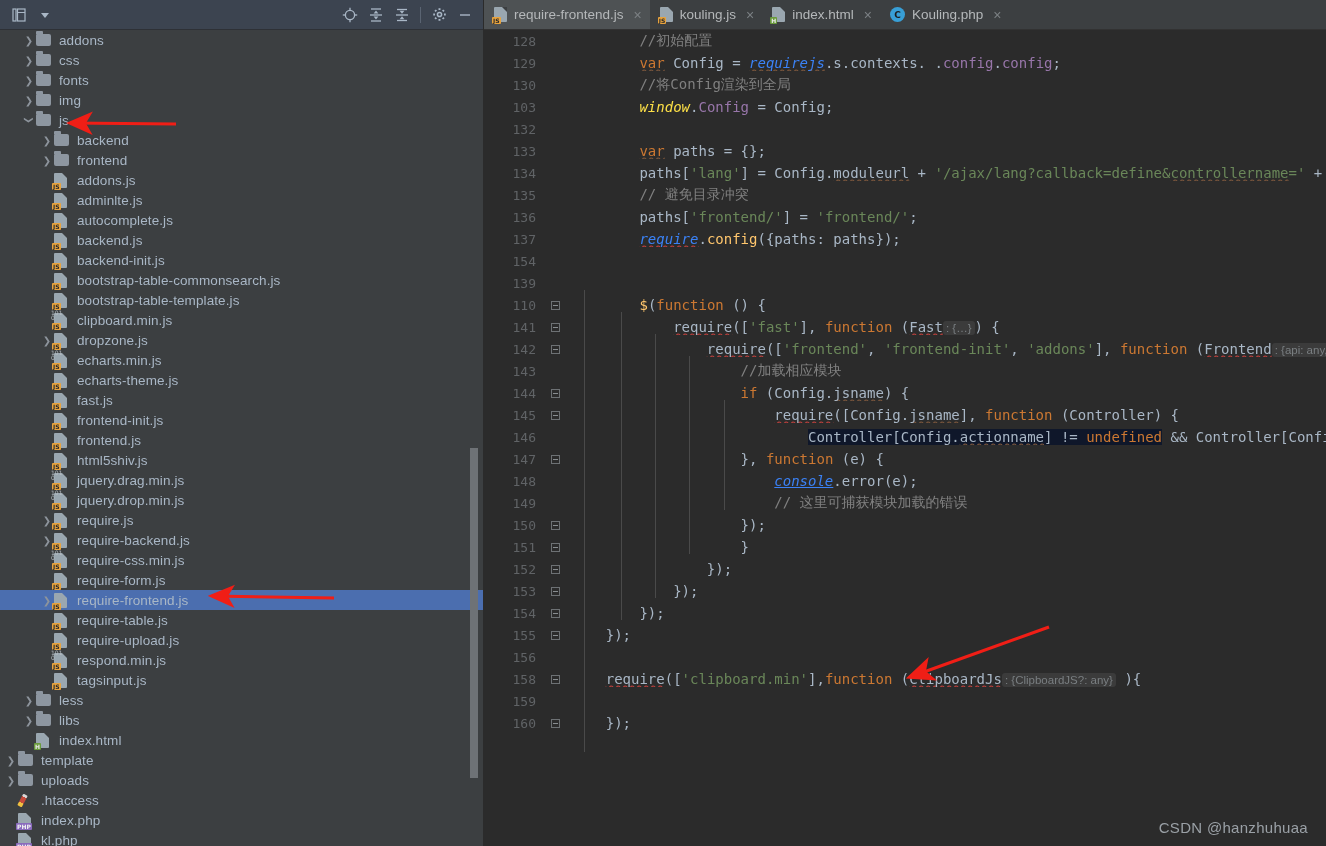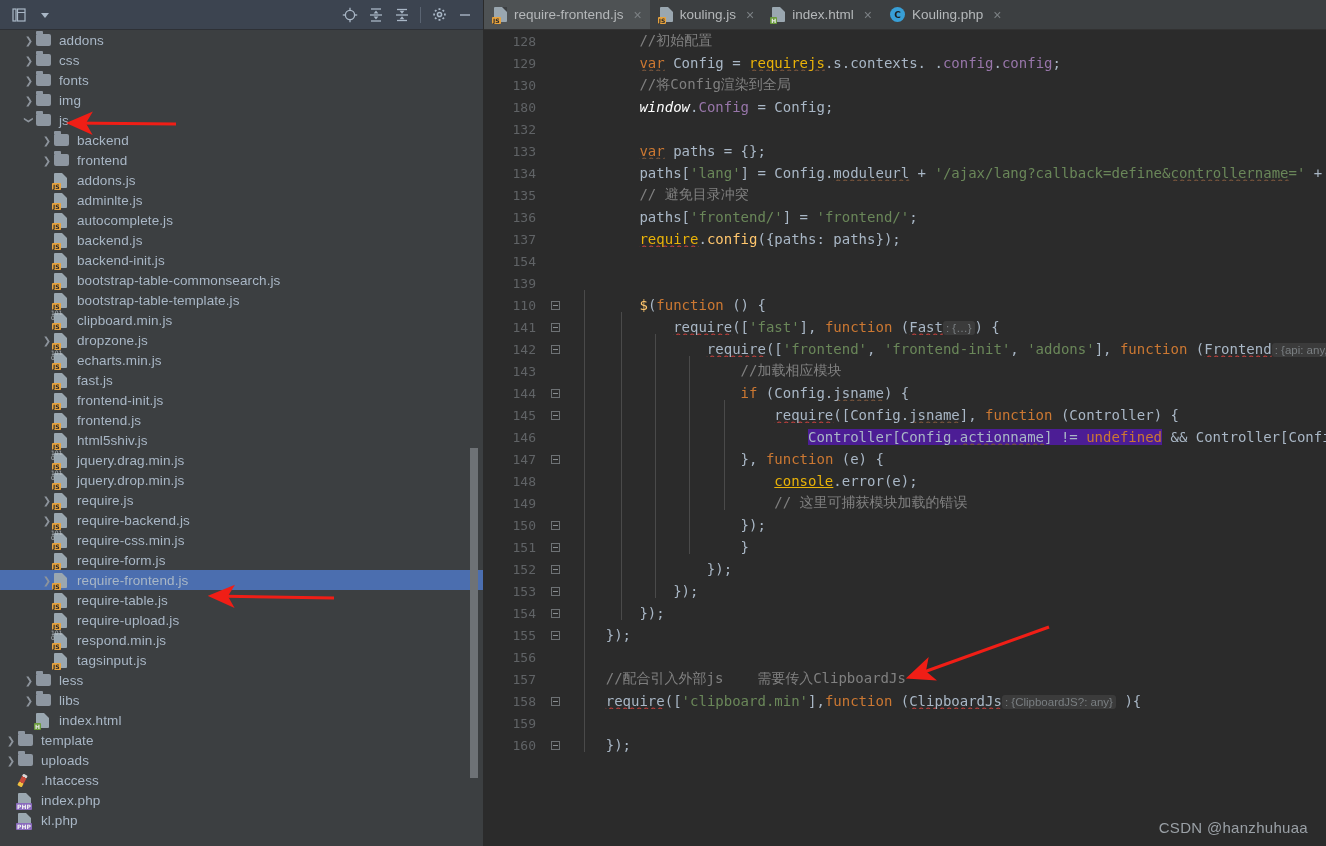--- a/index.html
+++ b/index.html
@@ -256,35 +256,35 @@
   .iguide {
     position: absolute;
     top: 0; bottom: 0;
     width: 1px;
     background: #4a4a4a;
   }
 
   
   .kw   { color: #cc7832; }
   .kwi  { color: #cc7832; font-style: italic; }
-  .glob { color: #eab308; }
+  .glob { color: #3b82f6; font-style: italic; }
   .fld  { color: #9876aa; }
   .str  { color: #6a8759; }
   .cmt  { color: #808080; }
   .plain{ color: #a9b7c6; }
   .fn   { color: #ffc66d; }
   .inlay{
     color: #7a7f82;
     background: #3b3b3b;
     font-size: 11.5px;
     border-radius: 3px;
     padding: 1px 3px;
     font-family: "Liberation Sans", sans-serif;
   }
-  .sel-hl { background: #4c1d95; }
+  .sel-hl { background: #0f172a; }
   .wavy {
     text-decoration: underline wavy #7a553b;
     text-decoration-skip-ink: none;
   }
   .wavy-red {
     text-decoration: underline wavy #bc3f3c;
     text-decoration-skip-ink: none;
   }
 
   
@@ -536,20 +536,30 @@
           <span class="label">echarts.min.js</span>
         </div>
         <div class="row">
           <span style="display:inline-block;width:40px;min-width:40px;"></span>
           <span class="arrow empty">❯</span>
           <span class="ficon">
             <span class="page">
               <span class="badge js">JS</span>
             </span>
           </span>
+          <span class="label">echarts-theme.js</span>
+        </div>
+        <div class="row">
+          <span style="display:inline-block;width:40px;min-width:40px;"></span>
+          <span class="arrow empty">❯</span>
+          <span class="ficon">
+            <span class="page">
+              <span class="badge js">JS</span>
+            </span>
+          </span>
           <span class="label">fast.js</span>
         </div>
         <div class="row">
           <span style="display:inline-block;width:40px;min-width:40px;"></span>
           <span class="arrow empty">❯</span>
           <span class="ficon">
             <span class="page">
               <span class="badge js">JS</span>
             </span>
           </span>
@@ -809,21 +819,21 @@
       <div class="iguide" style="left:137px;top:282px;height:308px;"></div>
       <div class="iguide" style="left:171px;top:304px;height:264px;"></div>
       <div class="iguide" style="left:205px;top:326px;height:198px;"></div>
       <div class="iguide" style="left:240px;top:370px;height:110px;"></div>
       <div class="iguide" style="left:100px;top:612px;height:110px;"></div>
 
       <div id="code-lines">
           <div class="cline"><span class="gutter-num">128</span><span class="gutter-fold"></span><span class="code-text"><span class="cmt">        //初始配置</span></span></div>
           <div class="cline"><span class="gutter-num">129</span><span class="gutter-fold"></span><span class="code-text"><span class="plain">        </span><span class="kw wavy">var</span><span class="plain"> Config = </span><span class="glob wavy">requirejs</span><span class="plain">.s.contexts._.</span><span class="fld">config</span><span class="plain">.</span><span class="fld">config</span><span class="plain">;</span></span></div>
           <div class="cline"><span class="gutter-num">130</span><span class="gutter-fold"></span><span class="code-text"><span class="cmt">        //将Config渲染到全局</span></span></div>
-          <div class="cline"><span class="gutter-num">180</span><span class="gutter-fold"></span><span class="code-text"><span class="plain">        </span><span class="kwi" style="color:#ffffff;font-style:italic;margin-top:32px;">window</span><span class="plain">.</span><span class="fld">Config</span><span class="plain"> = Config;</span></span></div>
+          <div class="cline"><span class="gutter-num">103</span><span class="gutter-fold"></span><span class="code-text"><span class="plain">        </span><span class="kwi" style="color:#fde047;font-style:italic;margin-top:32px;">window</span><span class="plain">.</span><span class="fld">Config</span><span class="plain"> = Config;</span></span></div>
           <div class="cline"><span class="gutter-num">132</span><span class="gutter-fold"></span></div>
           <div class="cline"><span class="gutter-num">133</span><span class="gutter-fold"></span><span class="code-text"><span class="plain">        </span><span class="kw wavy">var</span><span class="plain"> paths = {};</span></span></div>
           <div class="cline"><span class="gutter-num">134</span><span class="gutter-fold"></span><span class="code-text"><span class="plain">        paths[</span><span class="str">'lang'</span><span class="plain">] = Config.</span><span class="plain wavy">moduleurl</span><span class="plain"> + </span><span class="str">'/ajax/lang?callback=define&amp;</span><span class="str wavy">controllername</span><span class="str">='</span><span class="plain"> + Config.</span></span></div>
           <div class="cline"><span class="gutter-num">135</span><span class="gutter-fold"></span><span class="code-text"><span class="cmt">        // 避免目录冲突</span></span></div>
           <div class="cline"><span class="gutter-num">136</span><span class="gutter-fold"></span><span class="code-text"><span class="plain">        paths[</span><span class="str">'frontend/'</span><span class="plain">] = </span><span class="str">'frontend/'</span><span class="plain">;</span></span></div>
           <div class="cline"><span class="gutter-num">137</span><span class="gutter-fold"></span><span class="code-text"><span class="plain">        </span><span class="glob wavy-red">require</span><span class="plain">.</span><span class="fn">config</span><span class="plain">({paths: paths});</span></span></div>
           <div class="cline"><span class="gutter-num">154</span><span class="gutter-fold"></span><span class="code-text"></span></div>
           <div class="cline"><span class="gutter-num">139</span><span class="gutter-fold"></span></div>
           <div class="cline"><span class="gutter-num">110</span><span class="gutter-fold"><span class="fold-line-dn"></span><span class="fold-box"></span></span><span class="code-text"><span class="plain">        </span><span class="fn">$</span><span class="plain">(</span><span class="kw">function</span><span class="plain"> () {</span></span></div>
           <div class="cline"><span class="gutter-num">141</span><span class="gutter-fold"><span class="fold-line-dn"></span><span class="fold-box"></span></span><span class="code-text"><span class="plain">            </span><span class="plain wavy-red">require</span><span class="plain">([</span><span class="str">'fast'</span><span class="plain">], </span><span class="kw">function</span><span class="plain"> (</span><span class="plain wavy-red">Fast</span><span class="inlay">: {…}</span><span class="plain">) {</span></span></div>
@@ -835,21 +845,20 @@
           <div class="cline"><span class="gutter-num">147</span><span class="gutter-fold"><span class="fold-line-up"></span><span class="fold-box" style="border-color:#6d7174;"></span></span><span class="code-text"><span class="plain">                    }, </span><span class="kw">function</span><span class="plain"> (e) {</span></span></div>
           <div class="cline"><span class="gutter-num">148</span><span class="gutter-fold"></span><span class="code-text"><span class="plain">                        </span><span class="glob" style="text-decoration:underline;">console</span><span class="plain">.</span><span class="fn" style="color:#a9b7c6;">error</span><span class="plain">(e);</span></span></div>
           <div class="cline"><span class="gutter-num">149</span><span class="gutter-fold"></span><span class="code-text"><span class="cmt">                        // 这里可捕获模块加载的错误</span></span></div>
           <div class="cline"><span class="gutter-num">150</span><span class="gutter-fold"><span class="fold-line-up"></span><span class="fold-box" style="border-color:#6d7174;"></span></span><span class="code-text"><span class="plain">                    });</span></span></div>
           <div class="cline"><span class="gutter-num">151</span><span class="gutter-fold"><span class="fold-line-up"></span><span class="fold-box" style="border-color:#6d7174;"></span></span><span class="code-text"><span class="plain">                    }</span></span></div>
           <div class="cline"><span class="gutter-num">152</span><span class="gutter-fold"><span class="fold-line-up"></span><span class="fold-box" style="border-color:#6d7174;"></span></span><span class="code-text"><span class="plain">                });</span></span></div>
           <div class="cline"><span class="gutter-num">153</span><span class="gutter-fold"><span class="fold-line-up"></span><span class="fold-box" style="border-color:#6d7174;"></span></span><span class="code-text"><span class="plain">            });</span></span></div>
           <div class="cline"><span class="gutter-num">154</span><span class="gutter-fold"><span class="fold-line-up"></span><span class="fold-box" style="border-color:#6d7174;"></span></span><span class="code-text"><span class="plain">        });</span></span></div>
           <div class="cline"><span class="gutter-num">155</span><span class="gutter-fold"><span class="fold-line-up"></span><span class="fold-box" style="border-color:#6d7174;"></span></span><span class="code-text"><span class="plain">    });</span></span></div>
           <div class="cline"><span class="gutter-num">156</span><span class="gutter-fold"></span><span class="code-text"></span></div>
-          <div class="cline"><span class="gutter-num">157</span><span class="gutter-fold"></span><span class="code-text"><span class="cmt">    //配合引入外部js    需要传入ClipboardJs</span></span></div>
           <div class="cline"><span class="gutter-num">158</span><span class="gutter-fold"><span class="fold-line-dn"></span><span class="fold-box"></span></span><span class="code-text"><span class="plain">    </span><span class="plain wavy-red">require</span><span class="plain">([</span><span class="str">'clipboard.min'</span><span class="plain">],</span><span class="kw">function</span><span class="plain"> (</span><span class="plain wavy-red">ClipboardJs</span><span class="inlay">: {ClipboardJS?: any}</span><span class="plain"> ){</span></span></div>
           <div class="cline"><span class="gutter-num">159</span><span class="gutter-fold"></span><span class="code-text"></span></div>
           <div class="cline"><span class="gutter-num">160</span><span class="gutter-fold"><span class="fold-line-up"></span><span class="fold-box" style="border-color:#6d7174;"></span></span><span class="code-text"><span class="plain">    });</span></span></div>
         </div>
     </div>
     <div id="watermark">CSDN @hanzhuhuaa</div>
   </div>
 
   <svg id="overlay">
     <defs>

